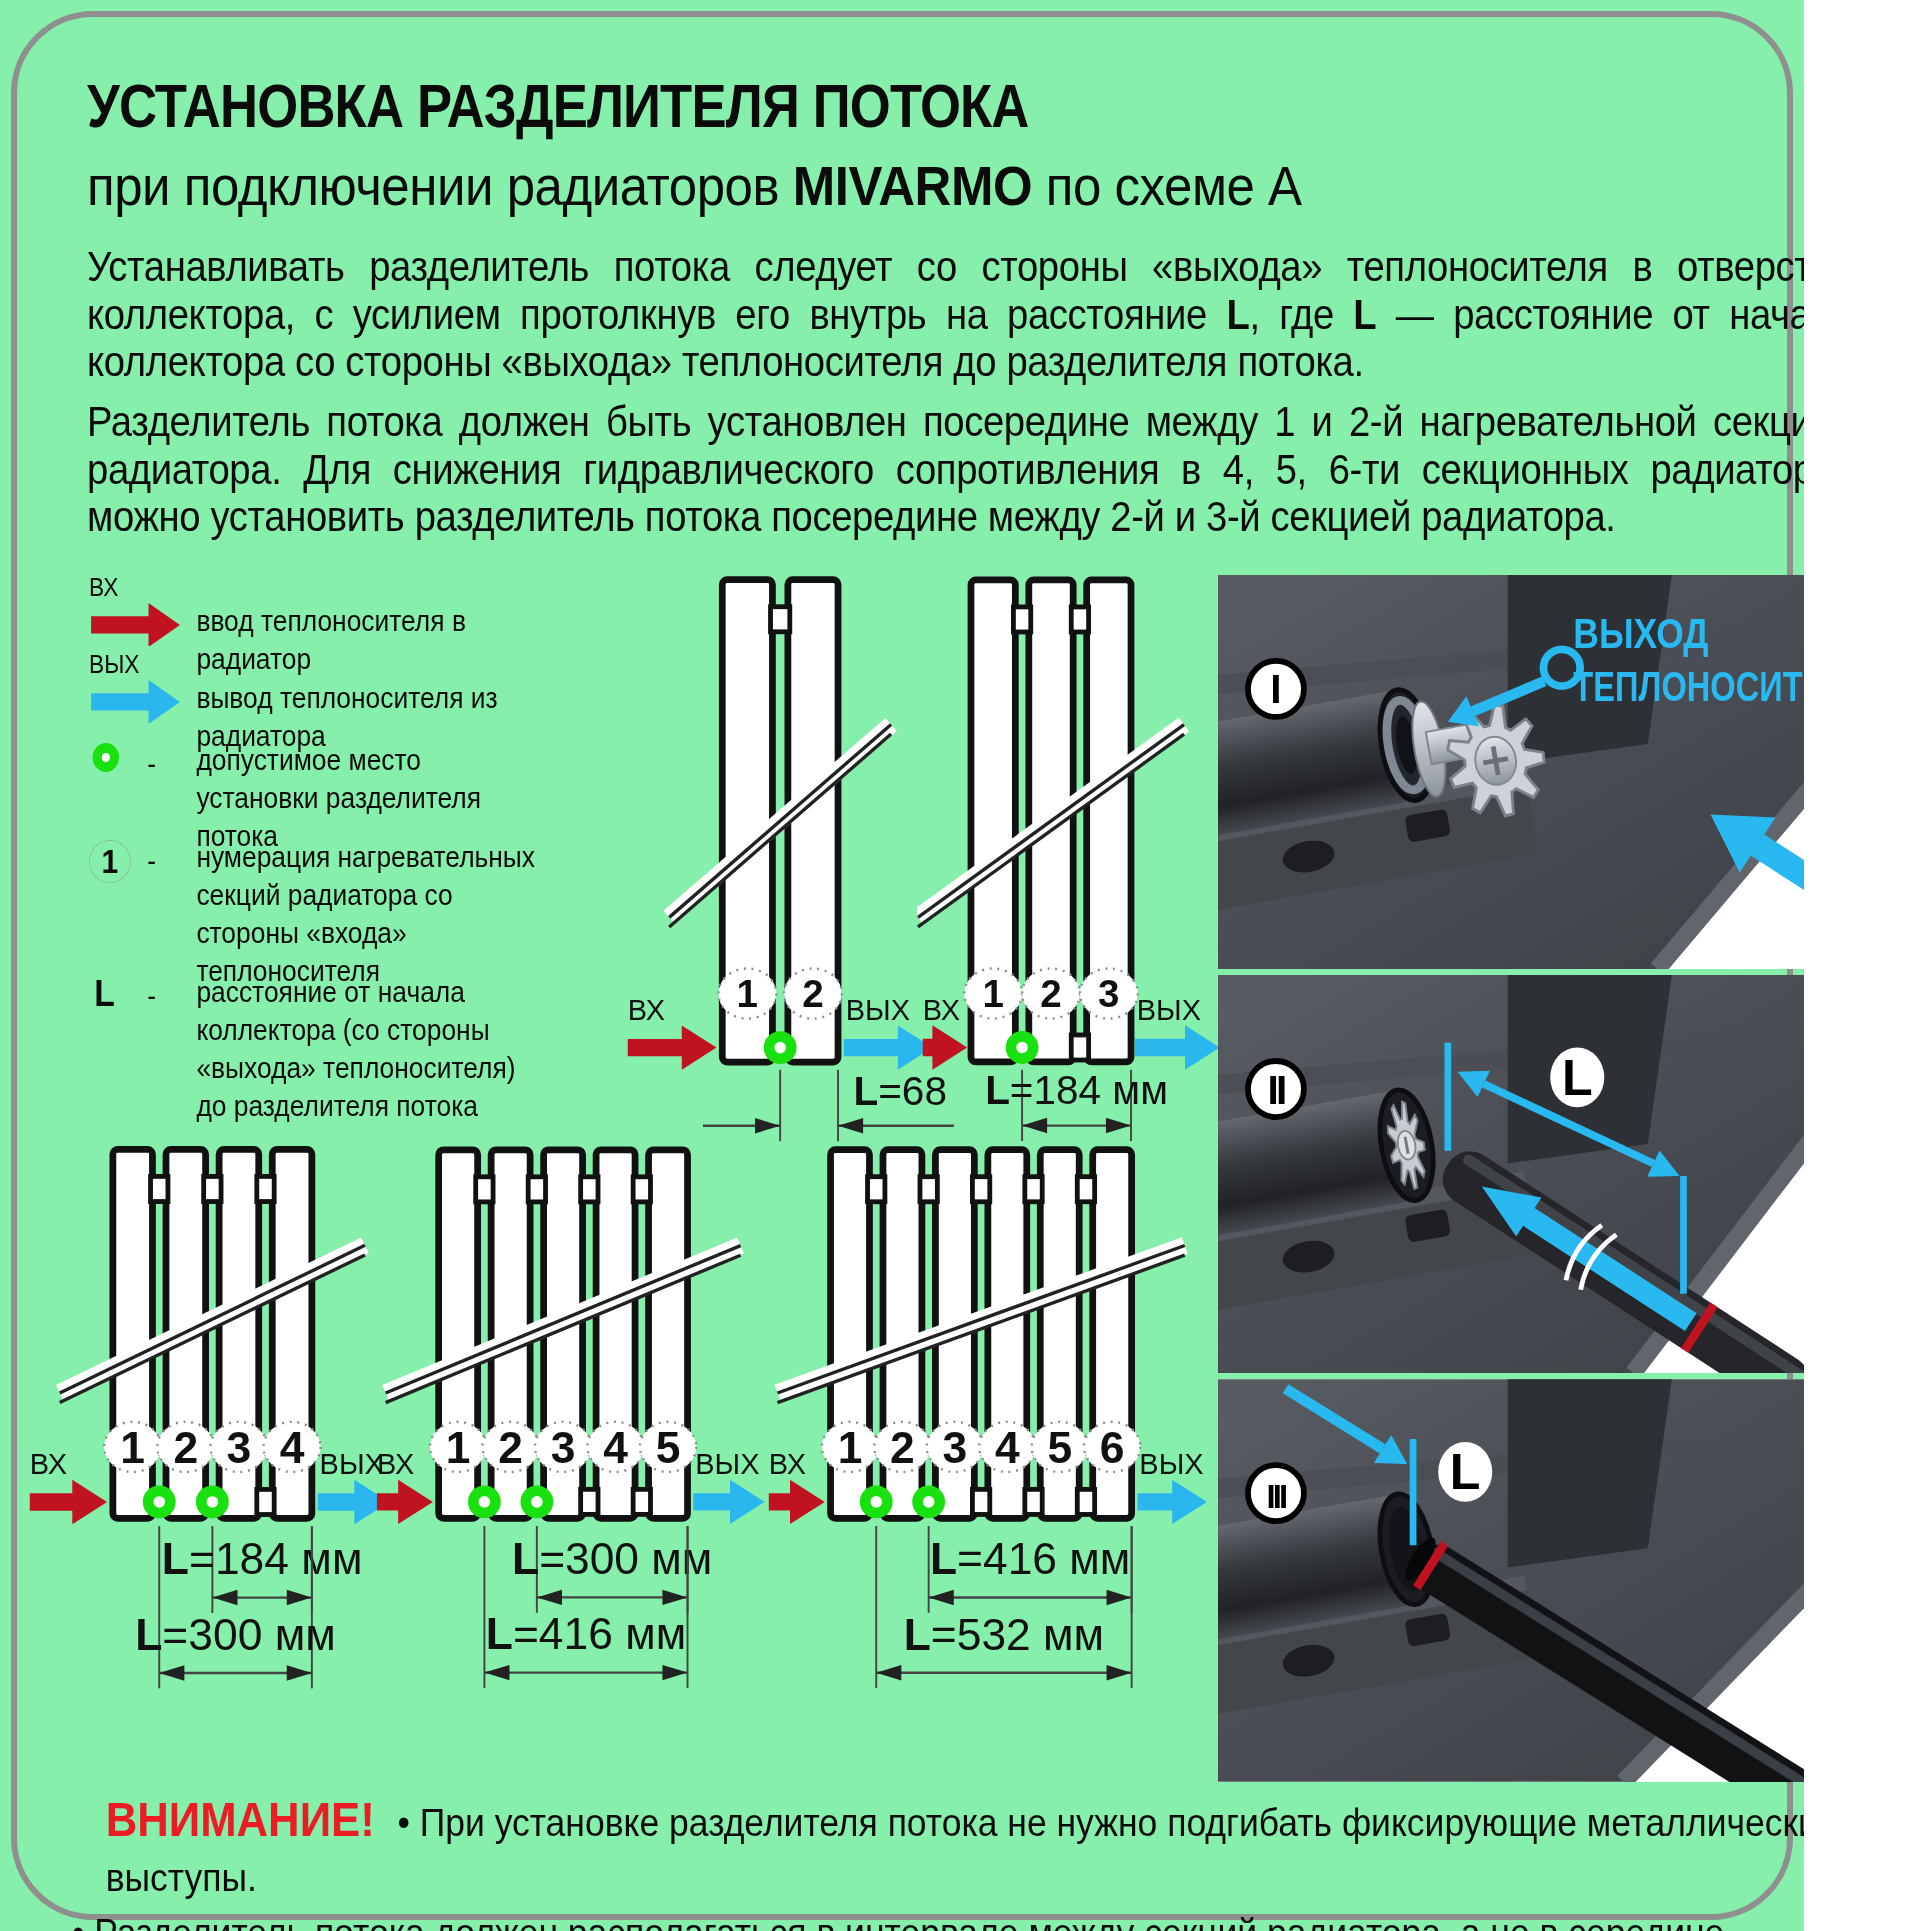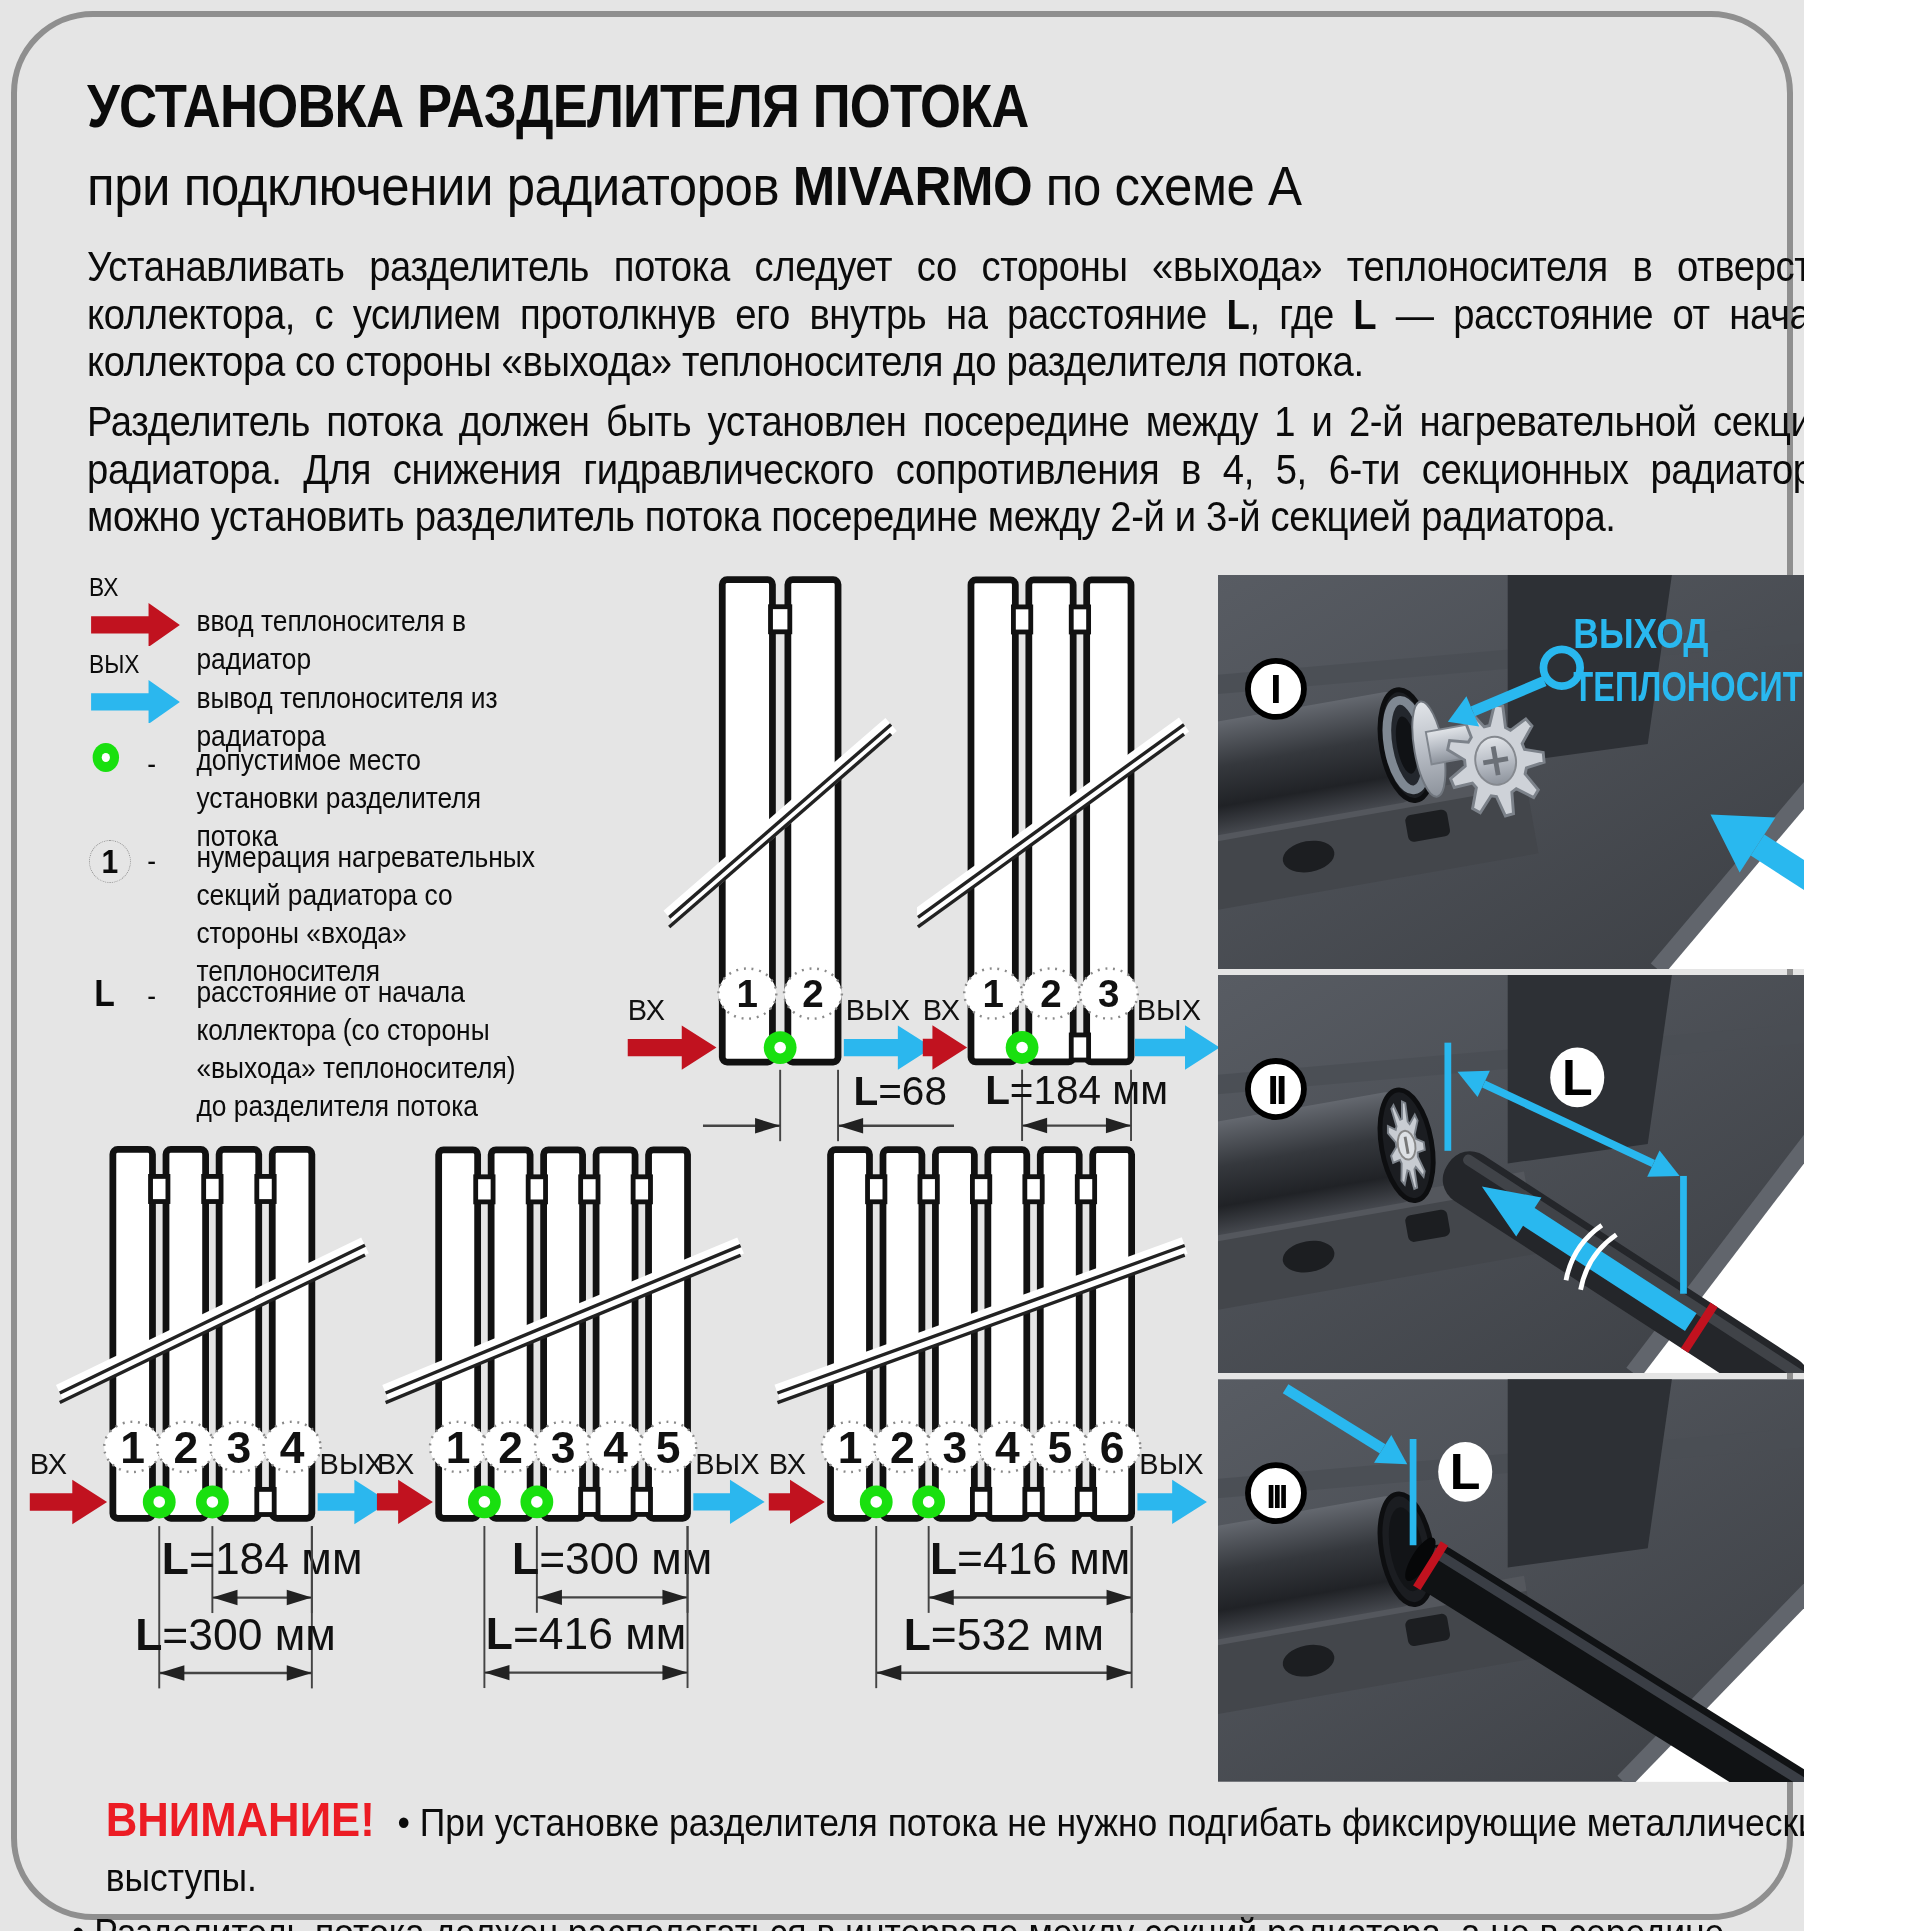--- a/index.html
+++ b/index.html
@@ -1,17 +1,17 @@
 <!DOCTYPE html>
 <html><head>
 <meta charset="utf-8">
 <style>
   html,body{margin:0;padding:0;background:#fff;}
   body{font-family:"Liberation Sans", sans-serif; color:#0b0b0b;}
-  .page{position:relative;width:1804px;height:1931px;background:#e5e5e5;overflow:hidden;}
+  .page{position:relative;width:1804px;height:1931px;background:#86efac;overflow:hidden;}
   .frame{position:absolute;left:10.6px;top:10.6px;right:10.6px;bottom:10.6px;border:6.8px solid #8f8f8f;border-radius:82px;}
   .cond{transform:scaleX(0.91);transform-origin:0 0;}
   h1.title{position:absolute;left:87px;top:70px;margin:0;font-size:62px;font-weight:bold;letter-spacing:-1px;transform:scaleX(0.85);transform-origin:0 0;white-space:nowrap;}
   .subtitle{position:absolute;left:87px;top:153px;font-size:56px;letter-spacing:-0.5px;white-space:nowrap;}
   .para{position:absolute;left:87px;margin:0;width:1941px;font-size:42px;line-height:1.135;text-align:justify;letter-spacing:-0.4px;}
   #p1{top:243px;}
   #p2{top:398px;}
   .legend{position:absolute;left:89px;top:575px;width:502px;font-size:29px;line-height:38px;}
   .lg-row{position:relative;}
   .lg-tag{font-size:25px;line-height:25px;margin-bottom:1.9px;}

